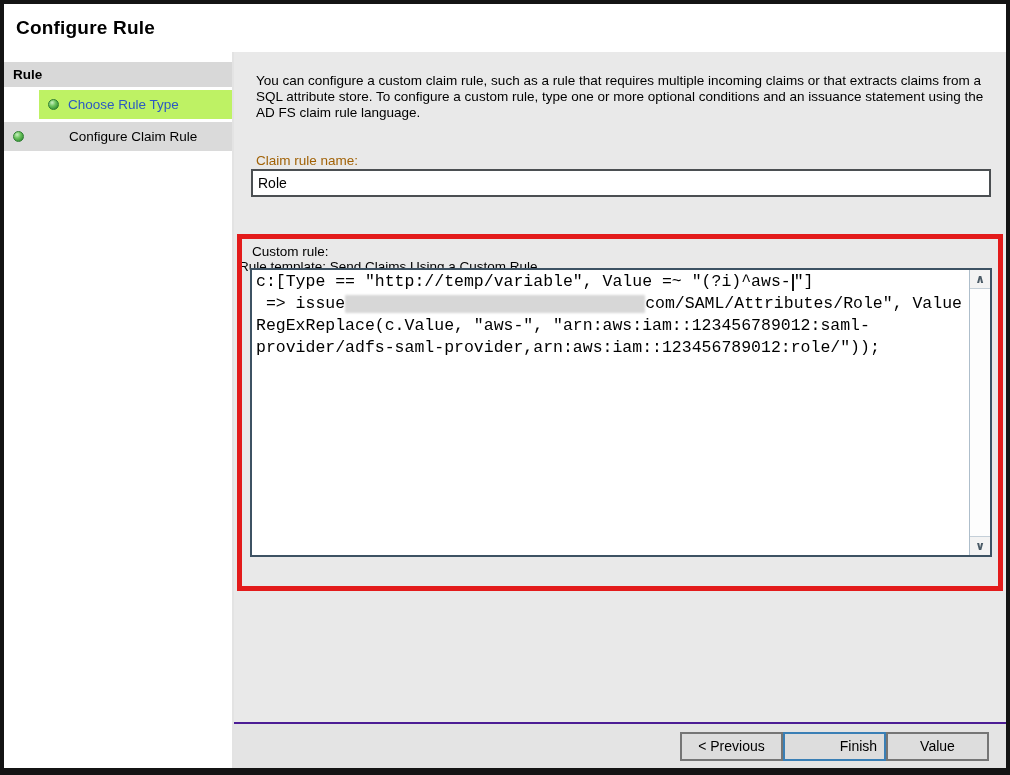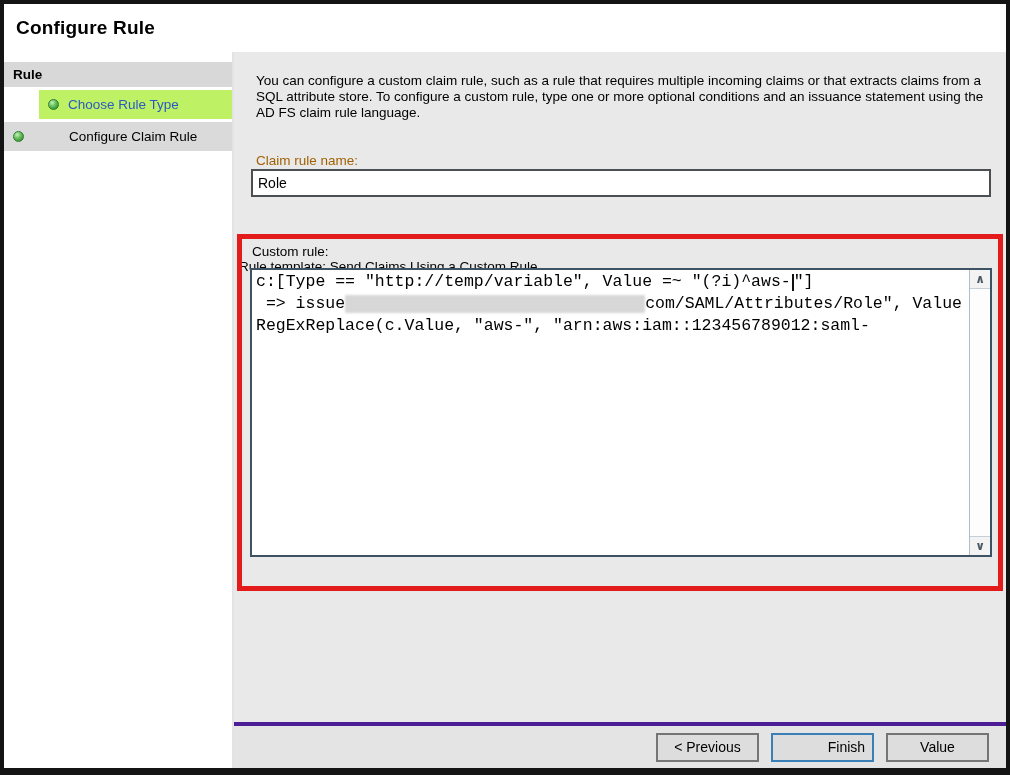--- a/index.html
+++ b/index.html
@@ -136,23 +136,23 @@
     cursor: pointer; user-select: none;
     font-family: "DejaVu Sans", sans-serif;
   }
   .scroll-btn.up { top: 0; border-bottom: 1px solid #c4cfd8; }
   .scroll-btn.down { bottom: 0; border-top: 1px solid #c4cfd8; }
 
   
   .button-bar {
     position: absolute; left: 0; right: 0; bottom: 0;
     height: 46px; background: #e4e4e4;
-    border-top: 4px solid #4c1d95;
+    border-top: 2px solid #4c1d95;
     display: flex; align-items: center; justify-content: flex-end;
-    padding-right: 17px; gap: 12px;
+    padding-right: 17px; 
   }
   .wizard-btn {
     width: 103px; height: 29px;
     background: #dddddd; border: 2px solid #757575;
     font-family: "Liberation Sans", sans-serif;
     font-size: 14px; color: #000;
     cursor: pointer;
   }
   .wizard-btn.default-btn { border-color: #3a7fb5; padding-left: 48px; }
 </style>
@@ -193,20 +193,21 @@
 
       <div class="red-highlight">
 
         <div class="custom-label">Custom rule:</div>
 
         <div class="rule-editor">
           <div class="code-area">
             <div class="code-line"><span>c:[Type == "http://temp/variable", Value =~ "(?i)^aws-</span><span class="text-caret"></span><span>"]</span></div>
             <div class="code-line"><span> =&gt; issue</span><span class="redacted"></span><span>com/SAML/Attributes/Role", Value =</span></div>
             <div class="code-line">RegExReplace(c.Value, "aws-", "arn:aws:iam::123456789012:saml-</div>
+            <div class="code-line">provider/adfs-saml-provider,arn:aws:iam::123456789012:role/"));</div>
           </div>
 
           <div class="vscrollbar">
             <div class="scroll-btn up">∧</div>
             <div class="scroll-btn down">∨</div>
           </div>
         </div>
 
       </div>
 

